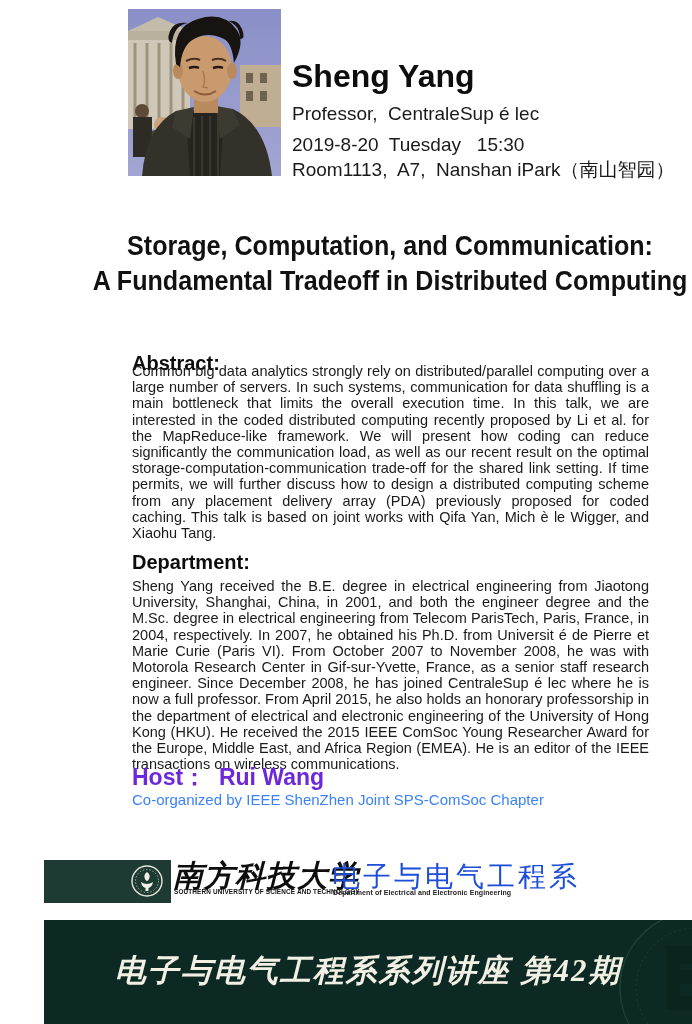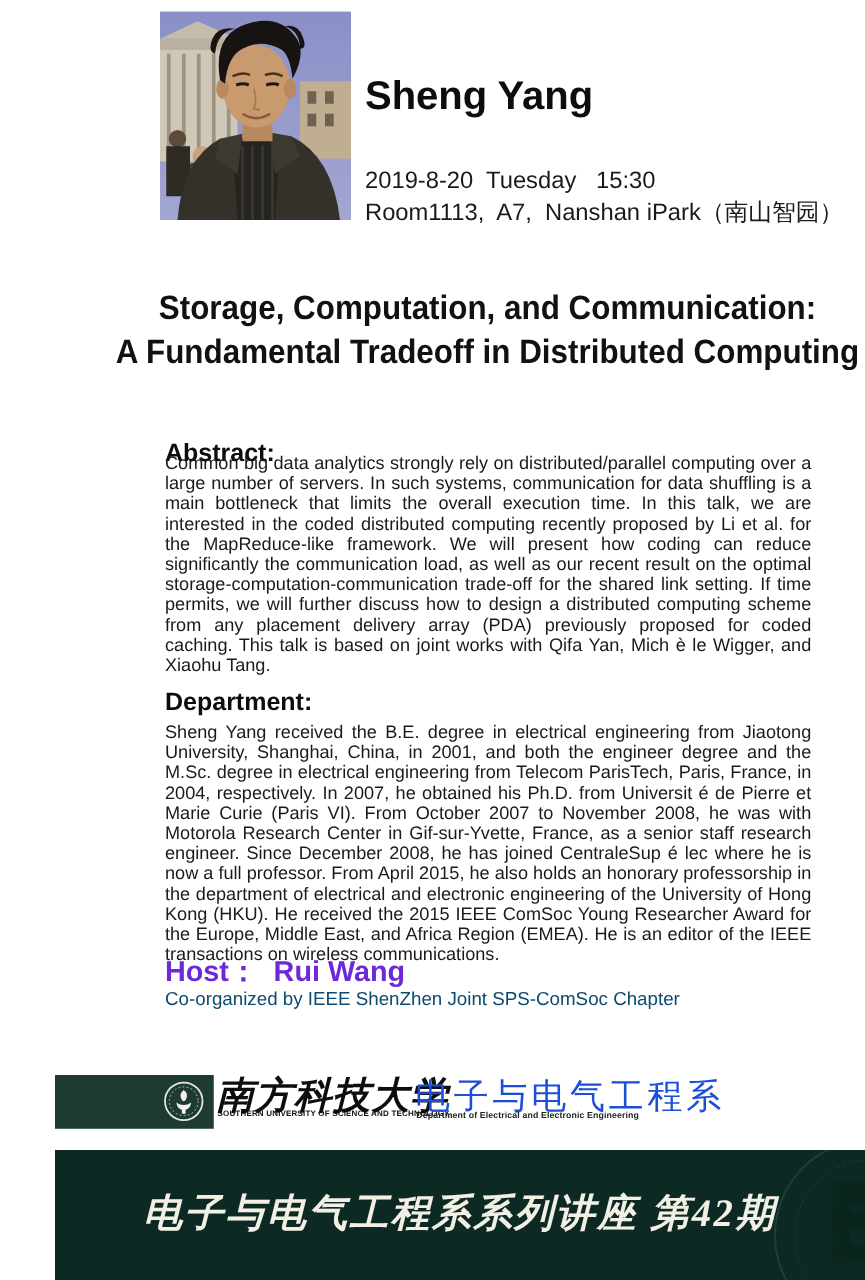--- a/index.html
+++ b/index.html
@@ -26,21 +26,21 @@
   .sec-heading{position:absolute;left:88px;font-size:20px;font-weight:700;color:#0d0d0d;}
   .sec-body{
     position:absolute;left:88px;width:517px;font-size:14.5px;line-height:16.2px;
     text-align:justify;color:#1a1a1a;
   }
   .abstract-heading{top:352px;}
   .abstract-body{top:363px;}
   .biography-heading{top:551px;}
   .biography-body{top:578px;}
   .host-line{position:absolute;left:88px;top:762px;font-size:23px;font-weight:700;color:#6d28d9;white-space:pre;}
-  .coorganizer{position:absolute;left:88px;top:791px;font-size:15px;color:#0c4a6e;}
+  .coorganizer{position:absolute;left:88px;top:791px;font-size:15px;color:#3b82f6;}
   
   .logo-block{position:absolute;left:0;top:860px;width:127px;height:43px;}
   .seal{position:absolute;left:86px;top:864px;width:34px;height:34px;}
   .univ-cn{position:absolute;left:129px;top:856px;width:150px;font-size:30px;font-weight:700;font-style:italic;
            font-family:"Liberation Serif","DejaVu Serif",serif;color:#0d0d0d;letter-spacing:1px;white-space:nowrap;}
   .univ-en{position:absolute;left:130px;top:888px;font-size:6.4px;font-weight:700;letter-spacing:0.15px;color:#111;white-space:nowrap;}
   .dept-cn{position:absolute;left:288px;top:858px;font-size:28px;letter-spacing:3px;
            font-family:Liberation Sans, sans-serif;color:#1d4ed8;white-space:nowrap;}
   .dept-en{position:absolute;left:289px;top:889px;font-size:7px;font-weight:700;color:#222;letter-spacing:0.1px;white-space:nowrap;}
   
@@ -113,20 +113,21 @@
       <path d="M75 62 q3 10 0 16 l5 1" stroke="#a87a50" stroke-width="1.5" fill="none"></path>
       <path d="M66 82 q11 7 22 0" stroke="#8a5a3a" stroke-width="2" fill="none"></path>
 
       <path d="M48 55 Q42 18 70 10 Q95 2 108 20 Q118 32 106 54 Q104 34 96 30 Q80 22 66 30 Q54 36 52 58 Z" fill="#171310"></path>
       <path d="M60 14 q-14 2 -16 20 q-6 -2 -2 -12 q4 -10 18 -8Z" fill="#171310"></path>
       <path d="M100 12 q12 4 12 18 q6 0 2 -10 q-4 -10 -14 -8Z" fill="#171310"></path>
     </svg>
   </div>
 
   <div class="speaker-name">Sheng Yang</div>
+  <div class="speaker-role">Professor,  CentraleSup é lec</div>
   <div class="event-datetime">2019-8-20  Tuesday   15:30</div>
   <div class="event-location">Room1113,  A7,  Nanshan iPark（南山智园）</div>
 
   <div class="talk-title">
     <div>Storage, Computation, and Communication:</div>
     <div>A Fundamental Tradeoff in Distributed Computing</div>
   </div>
 
   <div class="sec-heading abstract-heading">Abstract:</div>
   <div class="sec-body abstract-body">Common big data analytics strongly rely on distributed/parallel computing over a large number of servers. In such systems, communication for data shuffling is a main bottleneck that limits the overall execution time. In this talk, we are interested in the coded distributed computing recently proposed by Li et al. for the MapReduce-like framework. We will present how coding can reduce significantly the communication load, as well as our recent result on the optimal storage-computation-communication trade-off for the shared link setting. If time permits, we will further discuss how to design a distributed computing scheme from any placement delivery array (PDA) previously proposed for coded caching. This talk is based on joint works with Qifa Yan, Mich è le Wigger, and Xiaohu Tang.</div>

